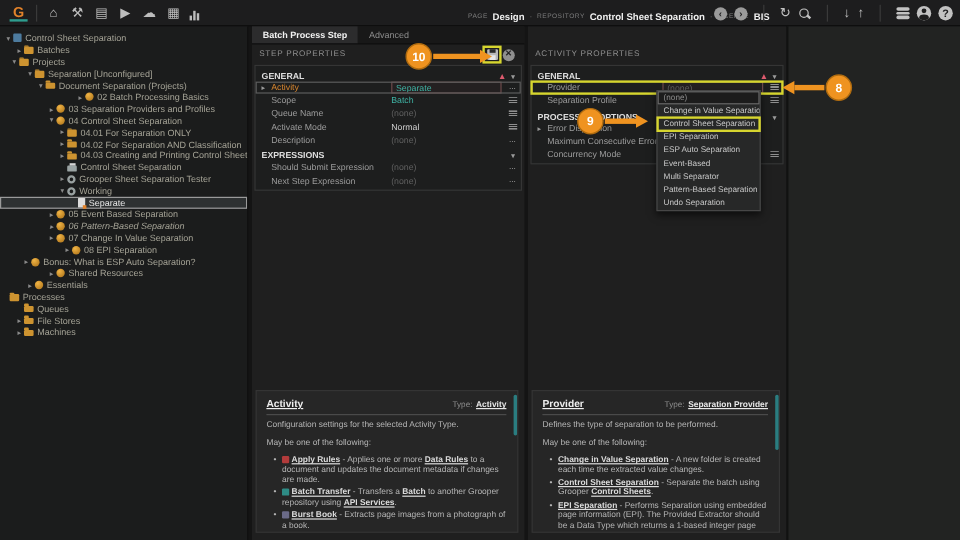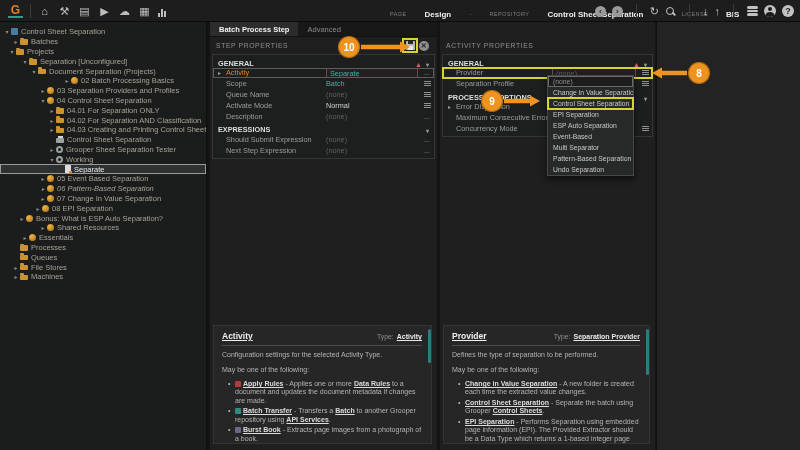--- a/index.html
+++ b/index.html
@@ -11,21 +11,21 @@
   .topbar { position:absolute; left:0; top:0; width:800px; height:22px;
     background:#1d1d1e; border-bottom:1px solid #0c0c0c; display:flex; align-items:center; }
   .logo { width:15px; height:15px; margin-left:8px; font-size:12px; font-weight:bold;
     color:#e2822a; border-bottom:2px solid #2e9d8f; display:flex; align-items:center; justify-content:center; }
   .tb-divider { width:1px; height:14px; background:#3a3a3a; margin:0 7px; }
   .tb-icons { display:flex; gap:7px; align-items:center; }
   .tb-ic { width:13px; height:14px; color:#bdbdbd; font-size:11px; line-height:14px; text-align:center; }
   .minibars { display:flex; align-items:flex-end; gap:1px; height:9px; margin-top:3px; }
   .minibars i { display:block; width:2px; background:#bdbdbd; }
   .breadcrumb { position:absolute; left:390px; top:0; height:28px; display:flex; align-items:center;
-    gap:18px; font-size:7px; white-space:nowrap;justify-content:center; }
+    gap:4px; font-size:7px; white-space:nowrap;justify-content:center; }
   .bc-key { color:#7d7d7d; font-size:5.5px; letter-spacing:.4px; }
   .bc-val { color:#efefef; font-weight:bold; font-size:8px; }
   .bc-sep { color:#666; }
   .tb-right { position:absolute; right:6px; top:0; height:22px; display:flex; align-items:center; gap:6px; }
   .circ-btn { width:11px; height:11px; border-radius:50%; background:#9a9a9a; color:#1d1d1e;
     font-size:8px; line-height:11px; text-align:center; font-weight:bold; }
   .glyph-btn { color:#c2c2c2; font-size:11px; line-height:22px; }
   .search-ic { position:relative; width:11px; height:11px; }
   .search-ic::before { content:""; position:absolute; left:1px; top:1px; width:6px; height:6px;
     border:1.4px solid #c2c2c2; border-radius:50%; }
@@ -260,41 +260,41 @@
     <div class="tree-row" style="padding-left: 39px; font-style: italic;">
       <span class="tree-arrow">▸</span>
       <span class="ti project"></span>
       <span>06 Pattern-Based Separation</span>
     </div>
     <div class="tree-row" style="padding-left: 39px;">
       <span class="tree-arrow">▸</span>
       <span class="ti project"></span>
       <span>07 Change In Value Separation</span>
     </div>
-    <div class="tree-row" style="padding-left: 34px;">
+    <div class="tree-row" style="padding-left: 52px;">
       <span class="tree-arrow">▸</span>
       <span class="ti project"></span>
       <span>08 EPI Separation</span>
     </div>
     <div class="tree-row" style="padding-left: 18px;">
       <span class="tree-arrow">▸</span>
       <span class="ti project"></span>
       <span>Bonus: What is ESP Auto Separation?</span>
     </div>
     <div class="tree-row" style="padding-left: 39px;">
       <span class="tree-arrow">▸</span>
       <span class="ti project"></span>
       <span>Shared Resources</span>
     </div>
     <div class="tree-row" style="padding-left: 21px;">
       <span class="tree-arrow">▸</span>
       <span class="ti project"></span>
       <span>Essentials</span>
     </div>
-    <div class="tree-row" style="padding-left: 12px;">
+    <div class="tree-row" style="padding-left: 0;">
       <span class="tree-arrow"></span>
       <span class="ti folder"></span>
       <span>Processes</span>
     </div>
     <div class="tree-row" style="padding-left: 12px; text-align: center;">
       <span class="tree-arrow"></span>
       <span class="ti folder"></span>
       <span>Queues</span>
     </div>
     <div class="tree-row" style="padding-left: 12px;">

